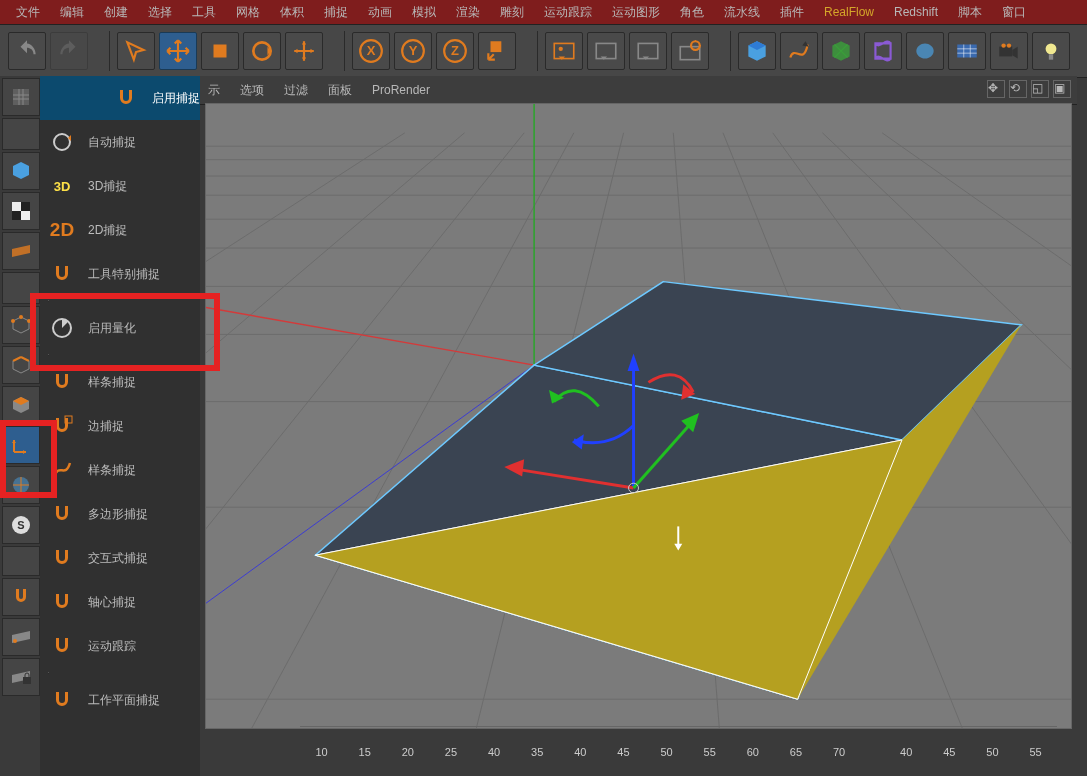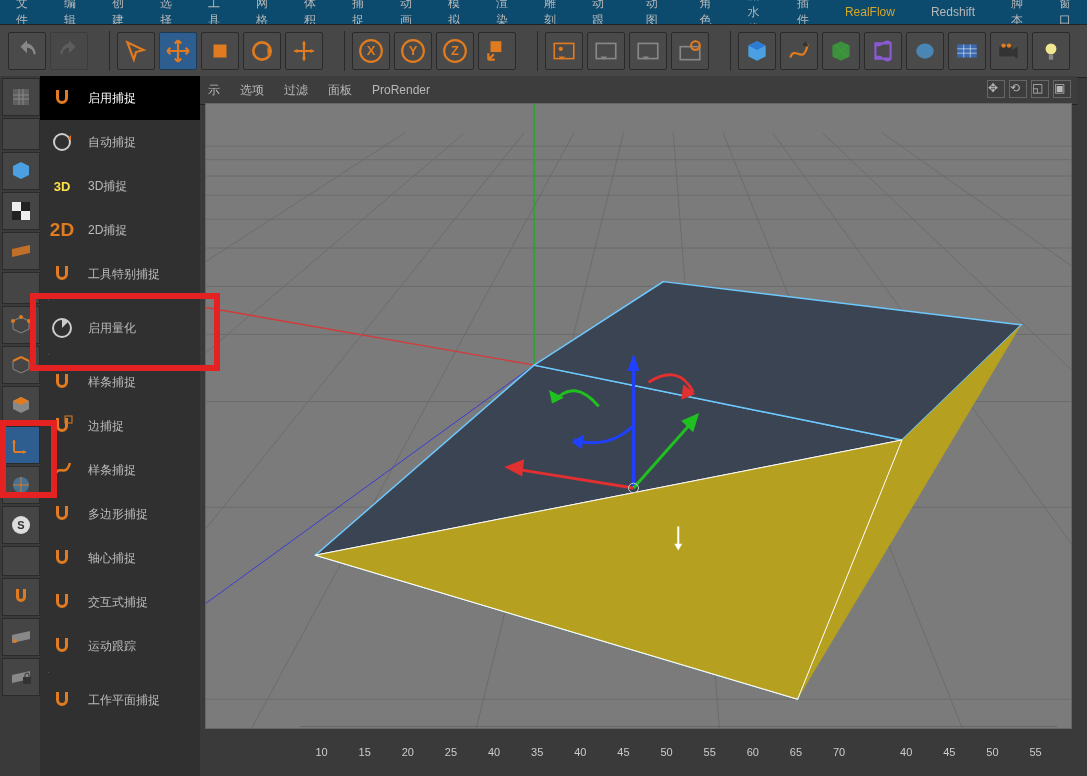--- a/index.html
+++ b/index.html
@@ -1,31 +1,31 @@
 <!DOCTYPE html>
 <html><head>
 <meta charset="utf-8">
 <style>
   html,body{margin:0;padding:0;width:1087px;height:776px;overflow:hidden;background:#3a3a3a;font-family:"Microsoft YaHei",Arial,sans-serif;font-size:12px;color:#ccc;}
-  .menubar{position:absolute;left:0;top:0;right:0;height:24px;background:#0c4a6e;display:flex;align-items:center;padding:0 6px;gap:16px;}
+  .menubar{position:absolute;left:0;top:0;right:0;height:24px;background:#7f1d1d;display:flex;align-items:center;padding:0 6px;gap:0;}
   .menubar .mitem{padding:3px 10px;color:#b8b8b8;cursor:default;}
   .menubar .mitem.hot{color:#d4a62a;}
   .toolbar{position:absolute;left:0;top:24px;right:0;height:52px;background:#474747;border-top:1px solid #222;border-bottom:1px solid #222;display:flex;align-items:center;padding-left:6px;}
   .tbtn{width:36px;height:36px;margin:0 2px;border:1px solid #2a2a2a;border-radius:2px;background:#4a4a4a;display:inline-flex;align-items:center;justify-content:center;position:relative;}
   .tbtn.active{background:#2e5e8f;border-color:#1a3a55;}
   .tbtn svg{width:26px;height:26px;}
   .tgrp{display:inline-flex;align-items:center;margin-right:14px;}
   .sep{width:1px;height:40px;background:#2a2a2a;margin:0 5px;}
   .leftcol{position:absolute;left:0;top:76px;width:40px;bottom:0;background:#3a3a3a;border-right:1px solid #222;}
   .leftcol .lbtn{width:36px;height:36px;margin:2px;border:1px solid #2a2a2a;background:#454545;display:flex;align-items:center;justify-content:center;}
   .leftcol .lbtn.sel{background:#2e5e8f;}
   .snapmenu{position:absolute;left:40px;top:76px;width:160px;bottom:0;background:#303030;border-right:1px solid #111;}
   .snapmenu .srow{height:44px;display:flex;align-items:center;padding-left:8px;gap:12px;color:#bbb;cursor:default;}
   .snapmenu .srow .sicon{width:28px;height:28px;display:flex;align-items:center;justify-content:center;}
-  .snapmenu .srow.sel{background:#000000;color:#fff;}
+  .snapmenu .srow.sel{background:#0c4a6e;color:#fff;justify-content:flex-end;}
   .snapmenu .srow.sep{height:1px;border-top:1px solid #555;margin:4px 8px;padding:0;}
   .stage{position:absolute;left:200px;top:76px;right:10px;bottom:0;background:#3a3a3a;}
   .stage .vhdr{position:absolute;left:0;top:0;right:0;height:28px;background:#3d3d3d;border-bottom:1px solid #222;display:flex;align-items:center;padding-left:8px;gap:20px;color:#b8b8b8;}
   .stage .vhdr .icns{position:absolute;right:6px;top:4px;display:flex;gap:4px;}
   .stage .vhdr .icns span{width:16px;height:16px;border:1px solid #666;display:inline-block;}
   .vp{position:absolute;left:6px;top:28px;right:6px;bottom:48px;background:#7b7b7b;outline:1px solid #666;}
   .ruler{position:absolute;left:100px;right:20px;bottom:18px;height:28px;display:flex;align-items:flex-end;color:#ccc;font-size:11px;}
   .ruler .tick{width:54px;text-align:center;position:relative;}
   .ruler hr{position:absolute;left:0;right:0;border:none;border-top:1px solid #666;top:-4px;margin:0}
   .redbox{position:absolute;border:6px solid #e52222;pointer-events:none;}
@@ -375,29 +375,29 @@
         </svg>
       </span>
     <span>多边形捕捉</span>
   </div>
   <div class="srow">
     <span class="sicon">
         <svg width="22" height="22">
           <path fill="#e07b1f" d="M5 3v8a6 6 0 0012 0V3h-3v8a3 3 0 01-6 0V3z"></path>
         </svg>
       </span>
+    <span>交互式捕捉</span>
+  </div>
+  <div class="srow">
+    <span class="sicon">
+        <svg width="22" height="22">
+          <path fill="#e07b1f" d="M5 3v8a6 6 0 0012 0V3h-3v8a3 3 0 01-6 0V3z"></path>
+        </svg>
+      </span>
     <span>轴心捕捉</span>
-  </div>
-  <div class="srow">
-    <span class="sicon">
-        <svg width="22" height="22">
-          <path fill="#e07b1f" d="M5 3v8a6 6 0 0012 0V3h-3v8a3 3 0 01-6 0V3z"></path>
-        </svg>
-      </span>
-    <span>交互式捕捉</span>
   </div>
   <div class="srow">
     <span class="sicon">
         <svg width="22" height="22">
           <path fill="#e07b1f" d="M5 3v8a6 6 0 0012 0V3h-3v8a3 3 0 01-6 0V3z"></path>
         </svg>
       </span>
     <span>运动跟踪</span>
   </div>
   <div class="srow sep"></div>

